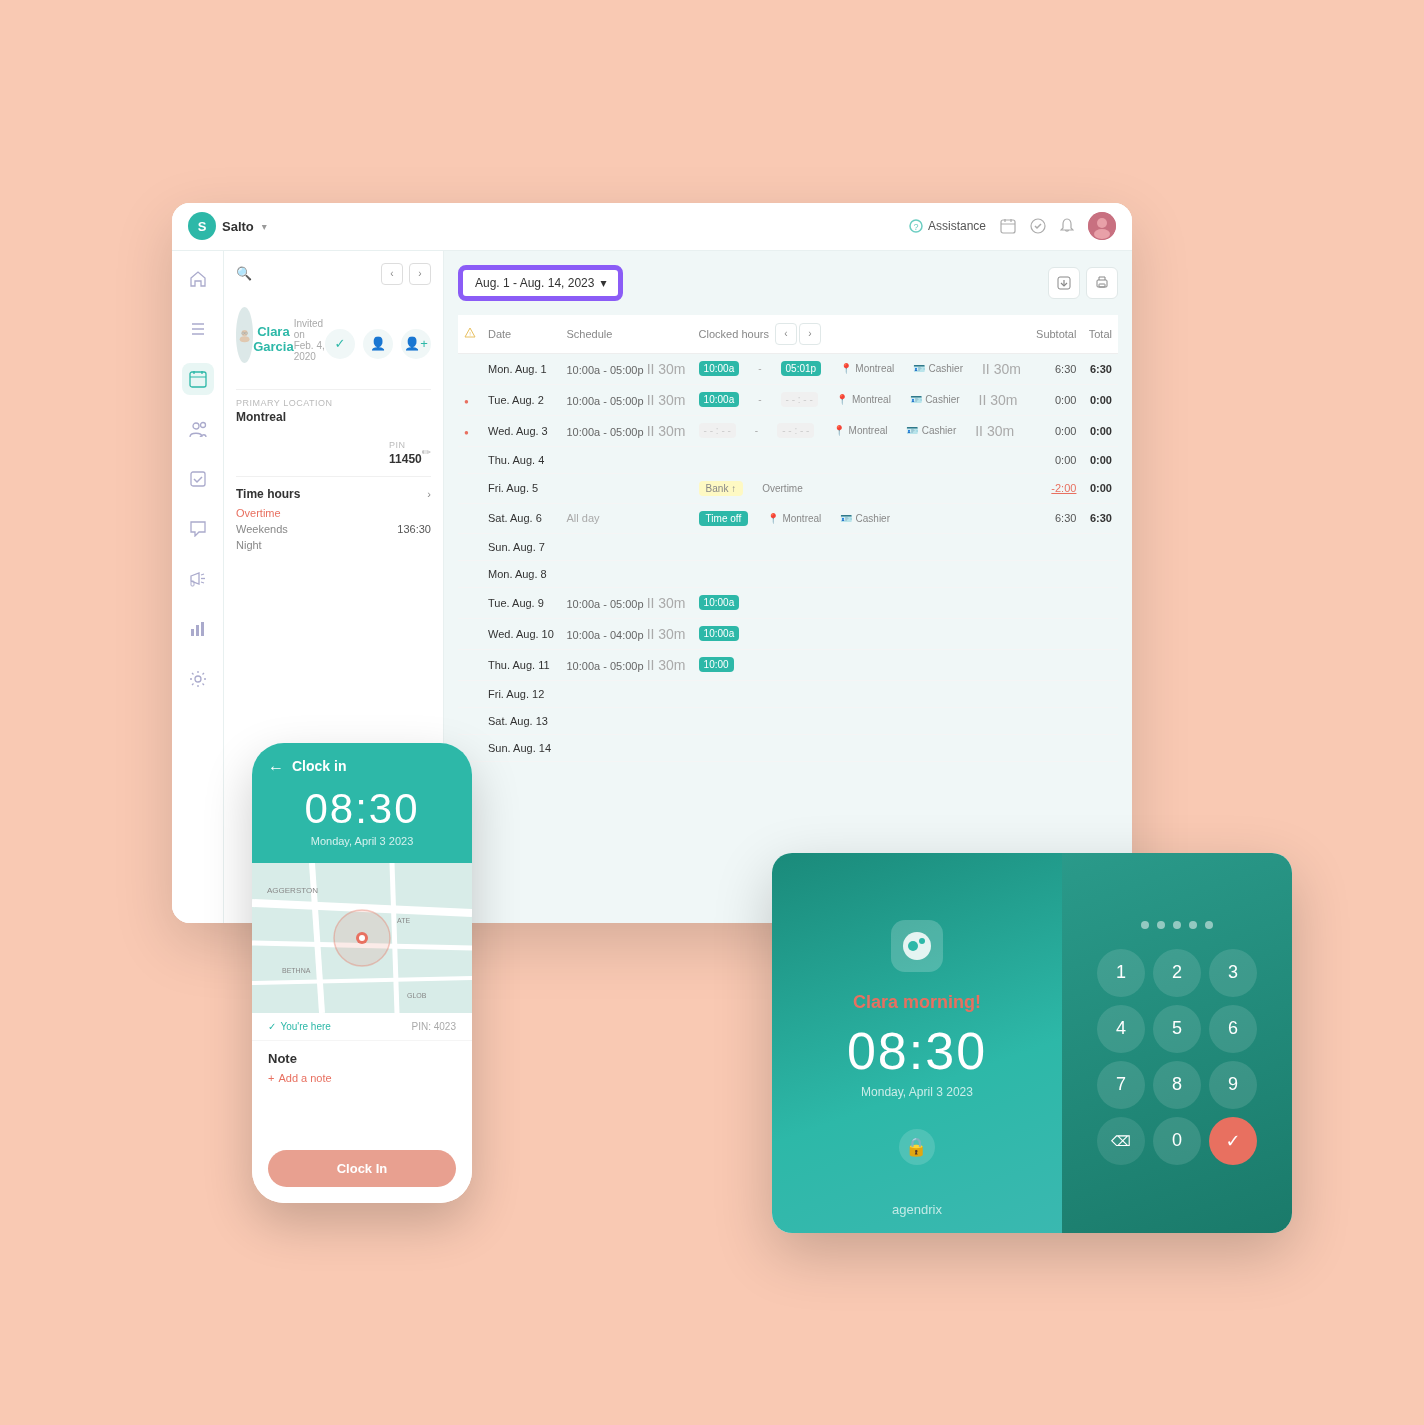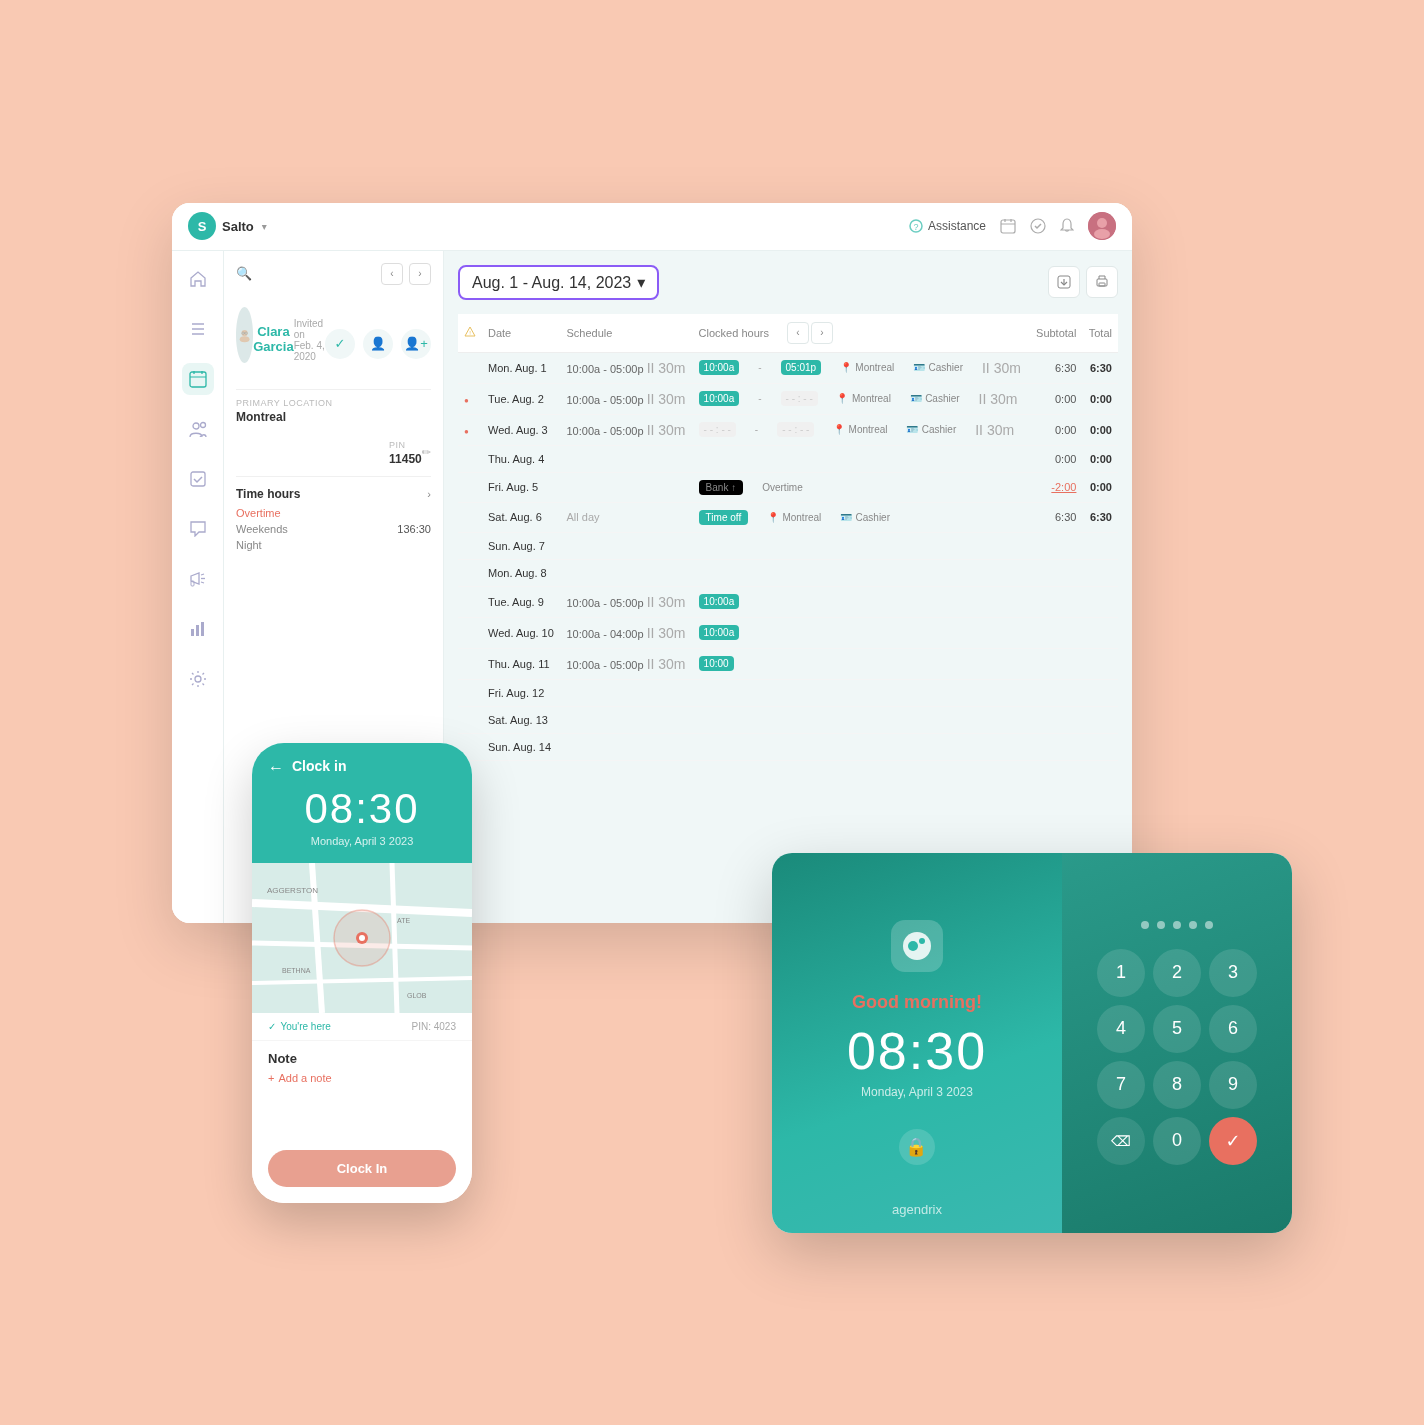--- a/index.html
+++ b/index.html
@@ -269,24 +269,24 @@
       display: flex;
       align-items: center;
       gap: 8px;
       margin-bottom: 14px;
     }
     .date-dropdown {
       display: flex;
       align-items: flex-end;
       gap: 6px;
       background: #fff;
-      border: 2px solid #8b5cf6;
+      border: 5px solid #8b5cf6;
       border-radius: 8px;
       padding: 6px 12px;
-      font-size: 16px;
+      font-size: 12px;
       color: #333;
       cursor: pointer;
     }
     .date-actions {
       display: flex;
       gap: 6px;
       margin-left: auto;
     }
     .date-action-btn {
       width: 32px;
@@ -366,21 +366,21 @@
     .warning-dot { color: #e87060; font-size: 8px; }
     .time-off-badge {
       background: #2db8a8;
       color: #fff;
       border-radius: 4px;
       padding: 2px 7px;
       font-size: 10px;
       font-weight: 500;
     }
     .bank-badge {
-      background: #000000;
+      background: #fef9c3;
       color: #888;
       border-radius: 4px;
       padding: 2px 7px;
       font-size: 10px;
     }
     .nav-arrows {
       display: flex;
       gap: 2px;
       align-items: center;
     }
@@ -821,21 +821,21 @@
               <tr>
                 <th style="width:12px;">
                   <svg width="12" height="12" viewBox="0 0 12 12">
                     <polygon points="6,1 11,10 1,10" stroke="#e8c060" stroke-width="1" fill="none"></polygon>
                     <text x="6" y="9" text-anchor="middle" font-size="6" fill="#e8c060">!</text>
                   </svg>
                 </th>
                 <th>Date</th>
                 <th>Schedule</th>
                 <th>
-                  <div style="display:flex;align-items:center;gap:18px;text-align:center;">
+                  <div style="display:flex;align-items:center;gap:6px;text-align:center;">
                     <span>Clocked hours</span>
                     <div class="nav-arrows">
                       <div class="nav-arrow-btn">‹</div>
                       <div class="nav-arrow-btn">›</div>
                     </div>
                   </div>
                 </th>
                 <th style="text-align:right;">Subtotal</th>
                 <th style="text-align:right;">Total</th>
               </tr>
@@ -1081,21 +1081,21 @@
 
       <div class="tablet-left">
 
         <div class="tablet-logo">
           <svg width="36" height="36" viewBox="0 0 36 36">
             <circle cx="18" cy="18" r="14" fill="rgba(255,255,255,0.85)"></circle>
             <circle cx="14" cy="18" r="5" fill="#2db8a8"></circle>
             <circle cx="23" cy="13" r="3" fill="#2db8a8"></circle>
           </svg>
         </div>
-        <div class="greeting">Good morning!</div>
+        <div class="greeting">Clara morning!</div>
         <div class="tablet-time">08:30</div>
         <div class="tablet-date">Monday, April 3 2023</div>
         <div class="tablet-lock">🔒</div>
         <div class="tablet-brand">agendrix</div>
       </div>
 
       <div class="tablet-right">
         <div class="tablet-dots">
           <div class="tablet-dot"></div>
           <div class="tablet-dot"></div>

